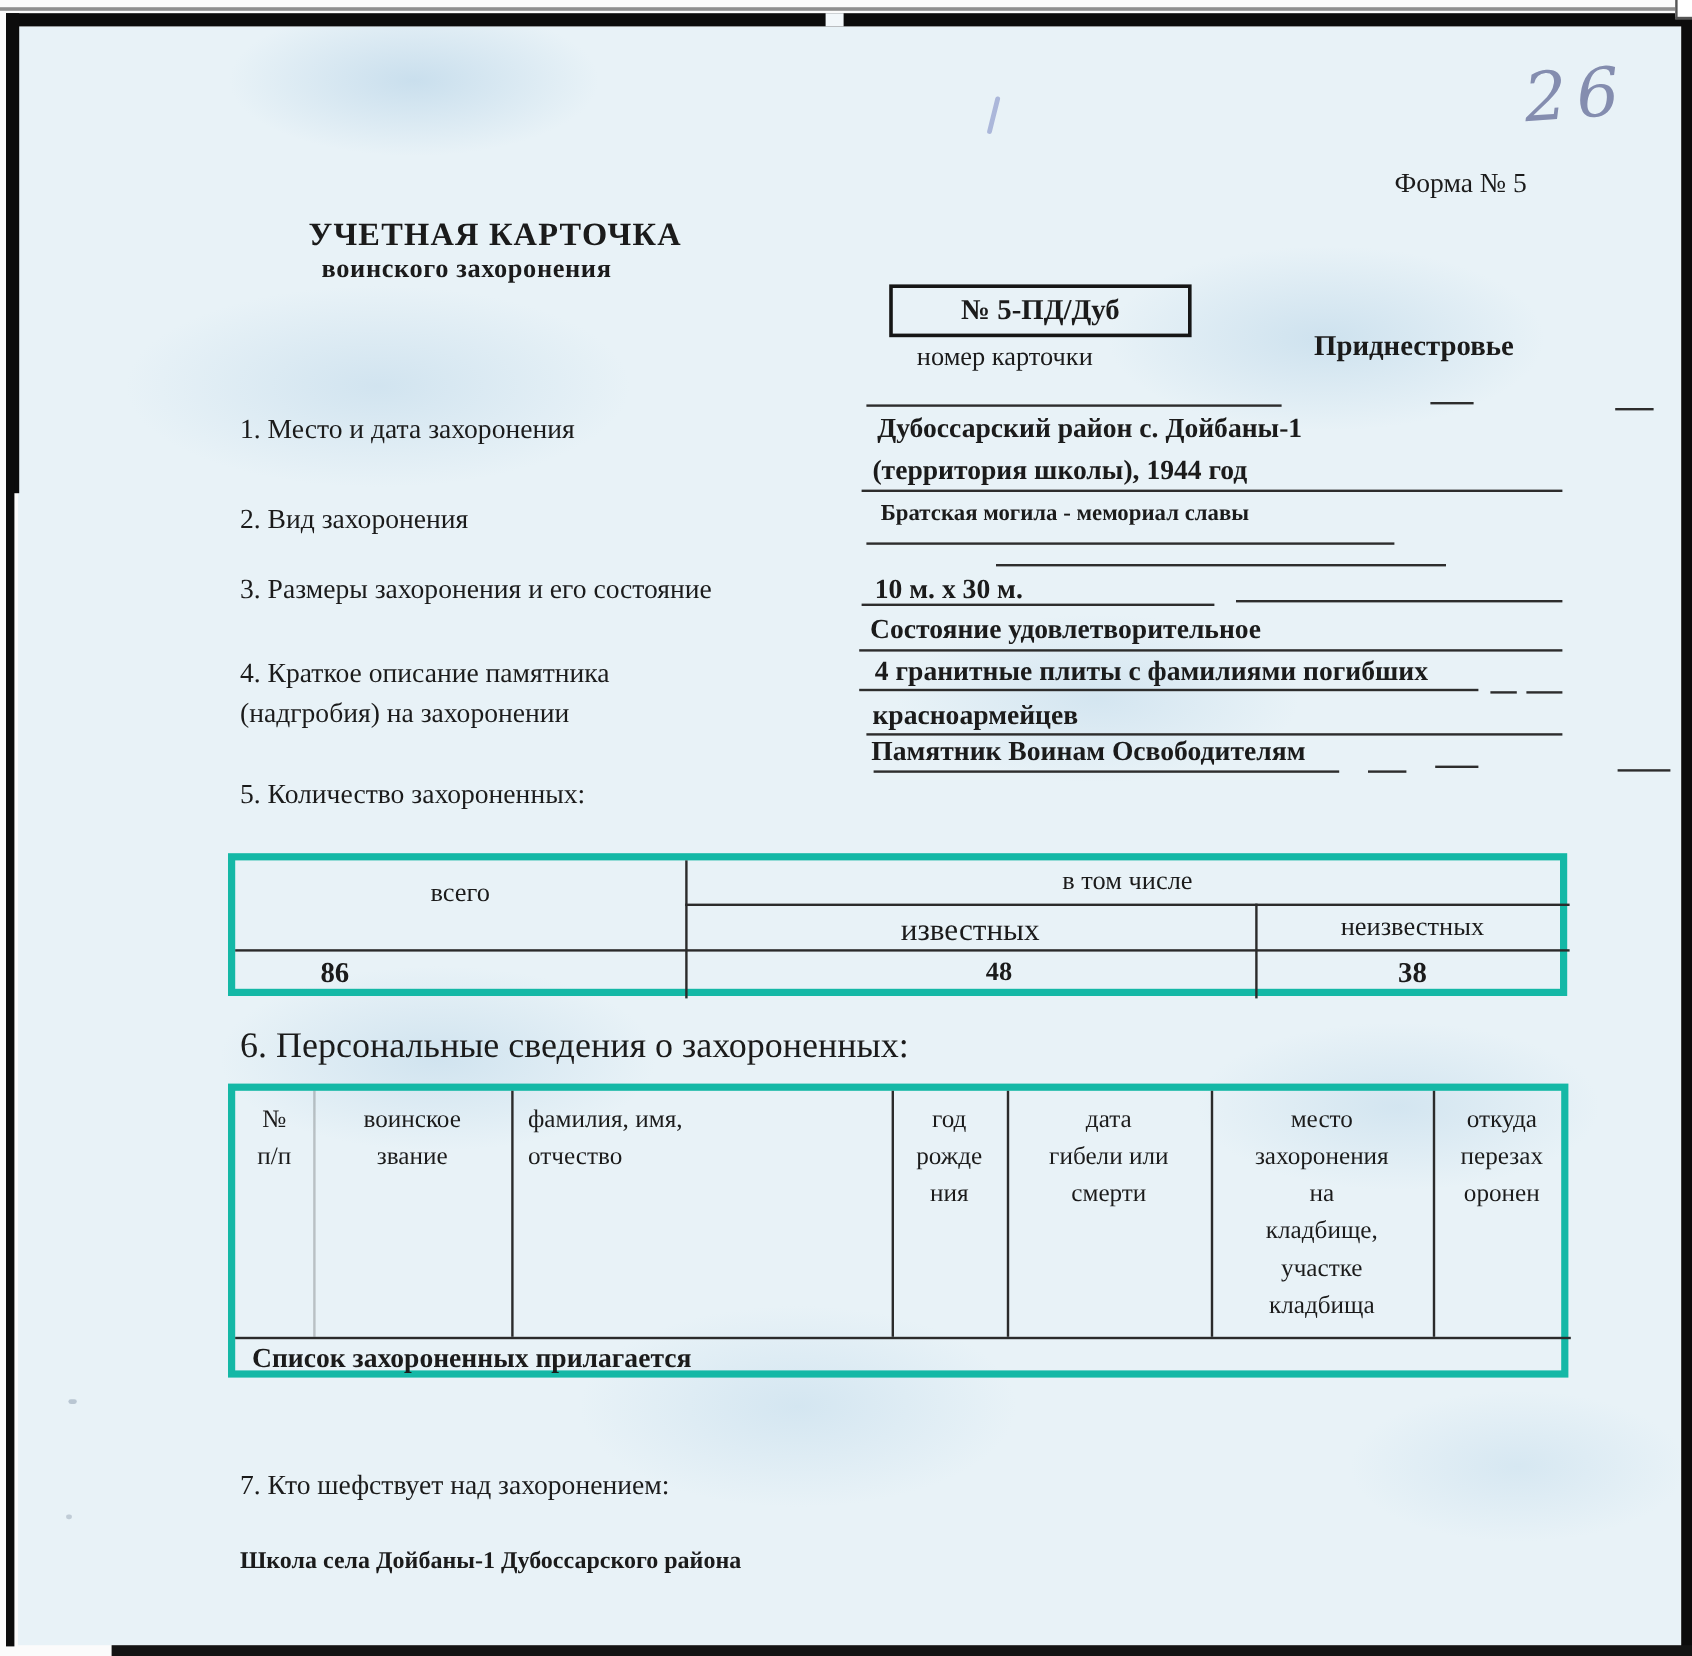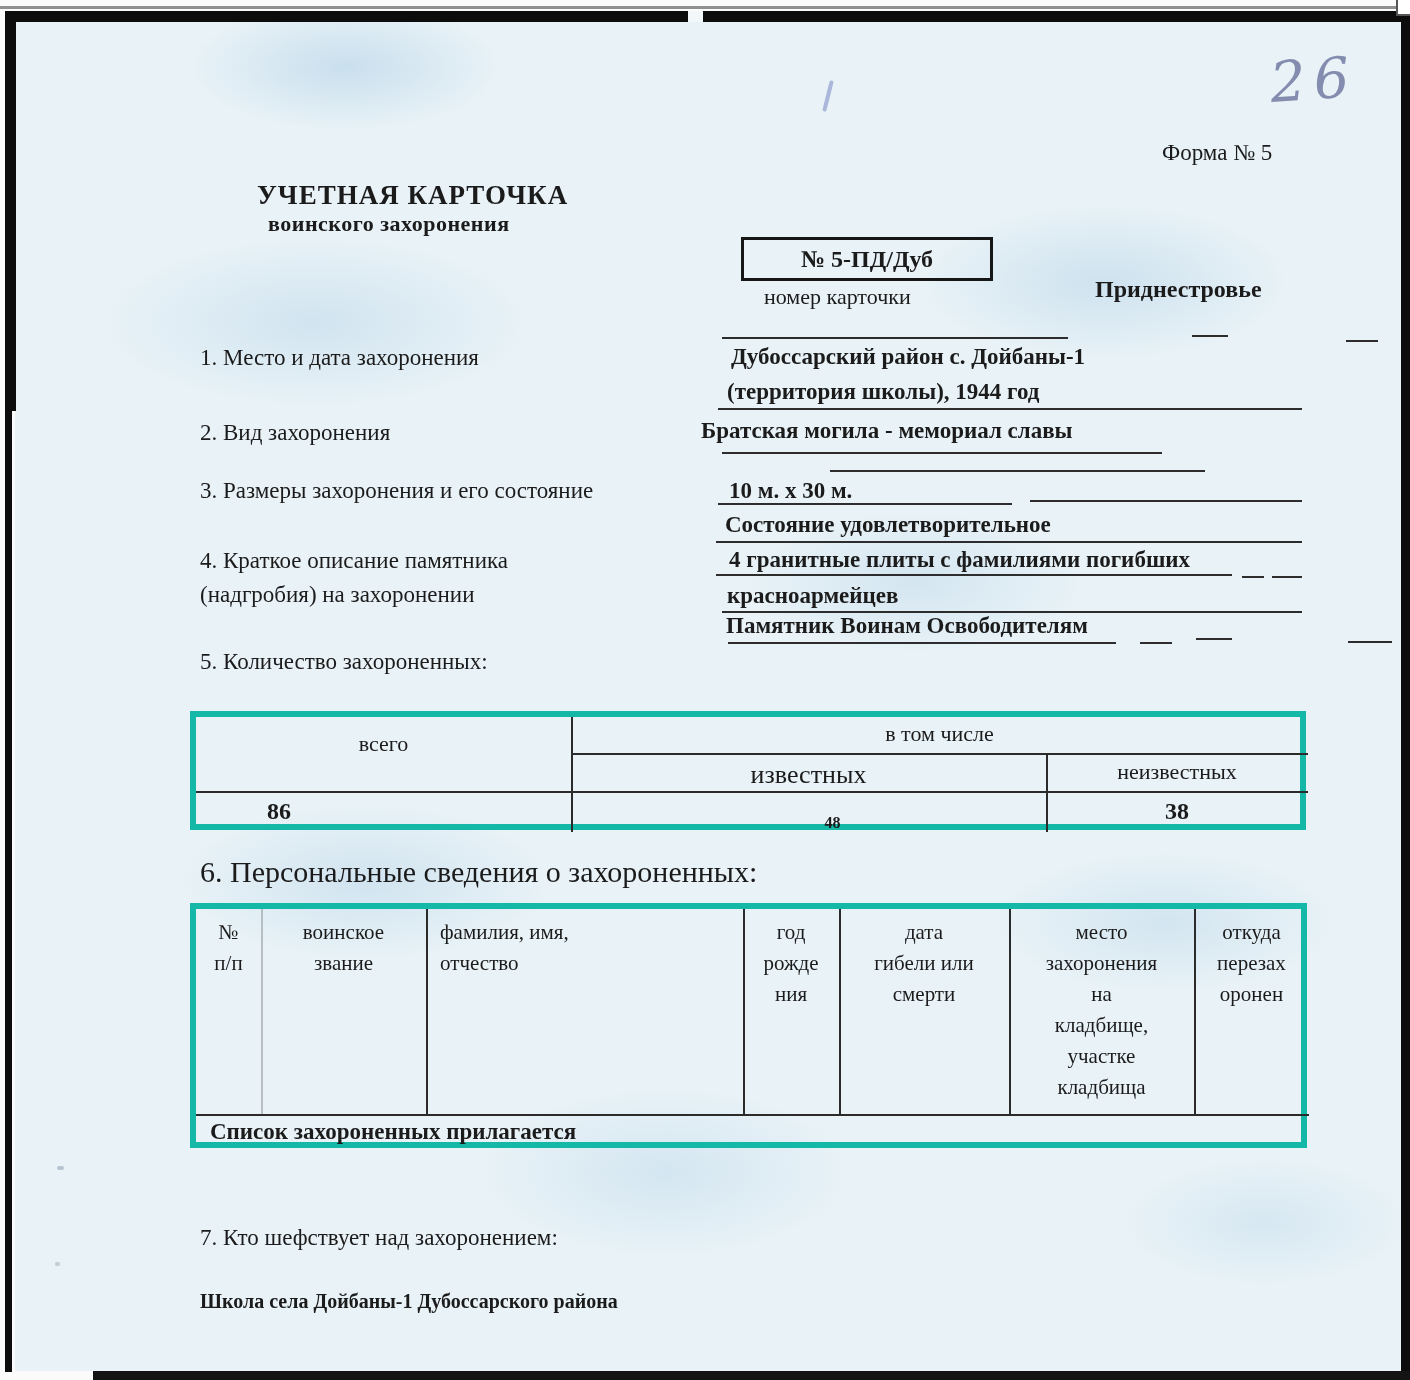--- a/index.html
+++ b/index.html
@@ -55,21 +55,21 @@
 
   <div class="t" style="left:200px;top:344px;font-size:23px;">1. Место и дата захоронения</div>
   <div class="rule" style="left:722px;top:337px;width:346px;"></div>
   <div class="rule" style="left:1192px;top:335px;width:36px;"></div>
   <div class="rule" style="left:1346px;top:340px;width:32px;"></div>
   <div class="t b" style="left:731px;top:343px;font-size:23px;">Дубоссарский район с. Дойбаны-1</div>
   <div class="t b" style="left:727px;top:378px;font-size:23px;">(территория школы), 1944 год</div>
   <div class="rule" style="left:718px;top:408px;width:584px;"></div>
 
   <div class="t" style="left:200px;top:419px;font-size:23px;">2. Вид захоронения</div>
-  <div class="t b" style="left:701px;top:417px;font-size:23px;">Братская могила - мемориал славы</div>
+  <div class="t b" style="left:734px;top:417px;font-size:19px;">Братская могила - мемориал славы</div>
   <div class="rule" style="left:722px;top:452px;width:440px;"></div>
   <div class="rule" style="left:830px;top:470px;width:375px;"></div>
 
   <div class="t" style="left:200px;top:477px;font-size:23px;">3. Размеры захоронения и его состояние</div>
   <div class="t b" style="left:729px;top:477px;font-size:23px;">10 м. х 30 м.</div>
   <div class="rule" style="left:718px;top:503px;width:294px;"></div>
   <div class="rule" style="left:1030px;top:500px;width:272px;"></div>
   <div class="t b" style="left:725px;top:511px;font-size:23px;">Состояние удовлетворительное</div>
   <div class="rule" style="left:716px;top:541px;width:586px;"></div>
 
@@ -91,21 +91,21 @@
   <div class="tbl" style="left:190px;top:711px;width:1116px;height:119px;">
     <div class="vline" style="left:375px;top:0;height:115px;"></div>
     <div class="vline" style="left:850px;top:36px;height:79px;"></div>
     <div class="hline" style="left:375px;top:36px;width:737px;"></div>
     <div class="hline" style="left:0;top:74px;width:1112px;"></div>
     <div class="t ctr" style="left:0;top:14px;width:375px;font-size:22px;">всего</div>
     <div class="t ctr" style="left:375px;top:4px;width:737px;font-size:22px;">в том числе</div>
     <div class="t ctr" style="left:375px;top:42px;width:475px;font-size:26px;">известных</div>
     <div class="t ctr" style="left:850px;top:42px;width:262px;font-size:22px;">неизвестных</div>
     <div class="t b ctr" style="left:2px;top:80px;width:162px;font-size:24px;">86</div>
-    <div class="t b ctr" style="left:375px;top:96px;width:523px;font-size:16px;">48</div>
+    <div class="t b ctr" style="left:375px;top:80px;width:523px;font-size:22px;">48</div>
     <div class="t b ctr" style="left:850px;top:80px;width:262px;font-size:24px;">38</div>
   </div>
 
   <div class="t" style="left:200px;top:854px;font-size:30px;">6. Персональные сведения о захороненных:</div>
   <div class="tbl" style="left:190px;top:903px;width:1117px;height:245px;">
     <div class="vline" style="left:65px;top:0;height:205px;opacity:.25;"></div>
     <div class="vline" style="left:230px;top:0;height:205px;"></div>
     <div class="vline" style="left:547px;top:0;height:205px;"></div>
     <div class="vline" style="left:643px;top:0;height:205px;"></div>
     <div class="vline" style="left:813px;top:0;height:205px;"></div>

